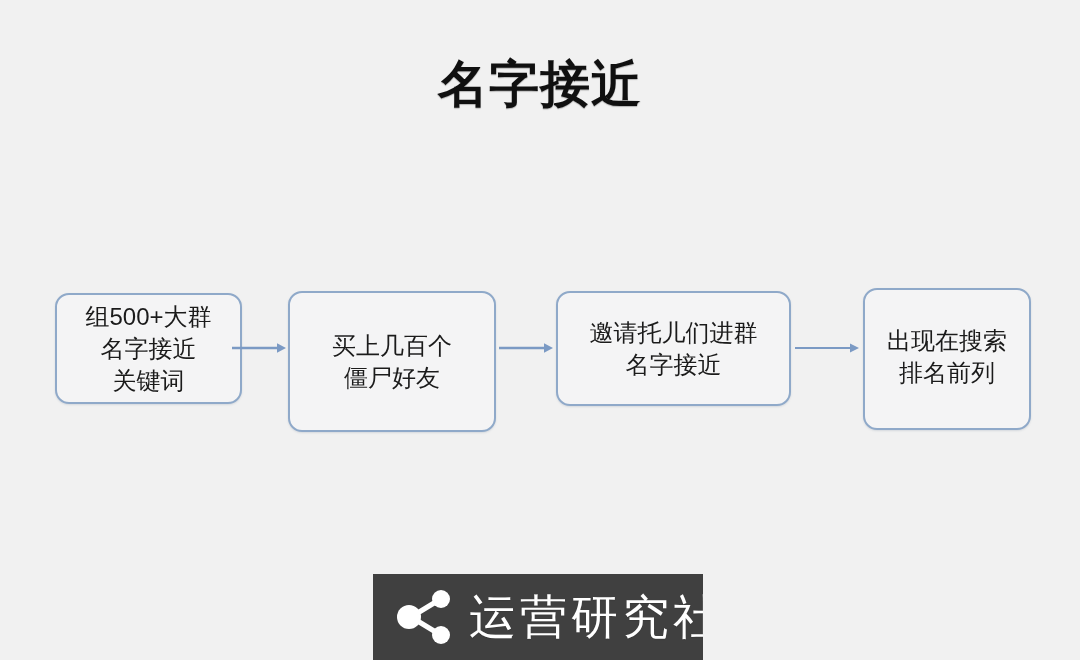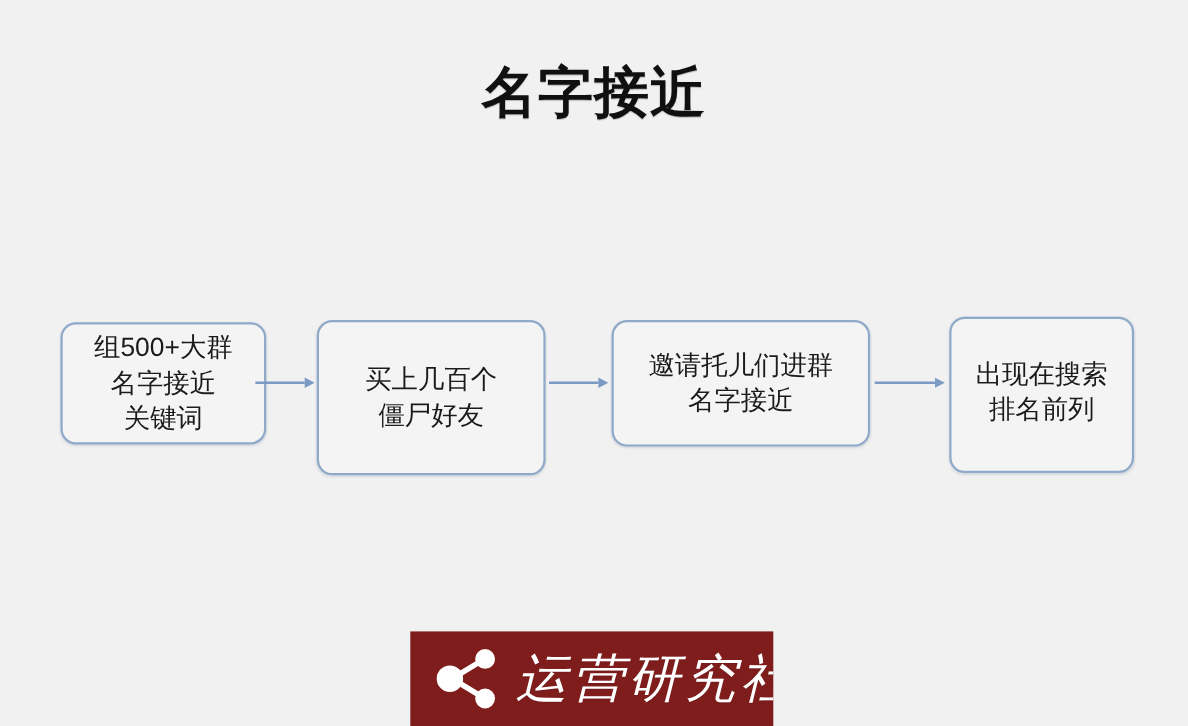--- a/index.html
+++ b/index.html
@@ -87,25 +87,24 @@
   #arrow-2 { left: 499px; top: 341px; width: 56px; }
   #arrow-3 { left: 795px; top: 341px; width: 66px; }
 
   
   #logo {
     position: absolute;
     left: 373px;
     top: 574px;
     width: 330px;
     height: 86px;
-    background: #7f1d1d;
+    background: #404040;
     display: flex;
     align-items: center;
     overflow: hidden;
-    font-style: italic;
   }
   #logo-mark {
     width: 74px;
     height: 62px;
     margin-left: 16px;
     flex: 0 0 auto;
   }
   #logo-text {
     color: #ffffff;
     font-size: 47px;

